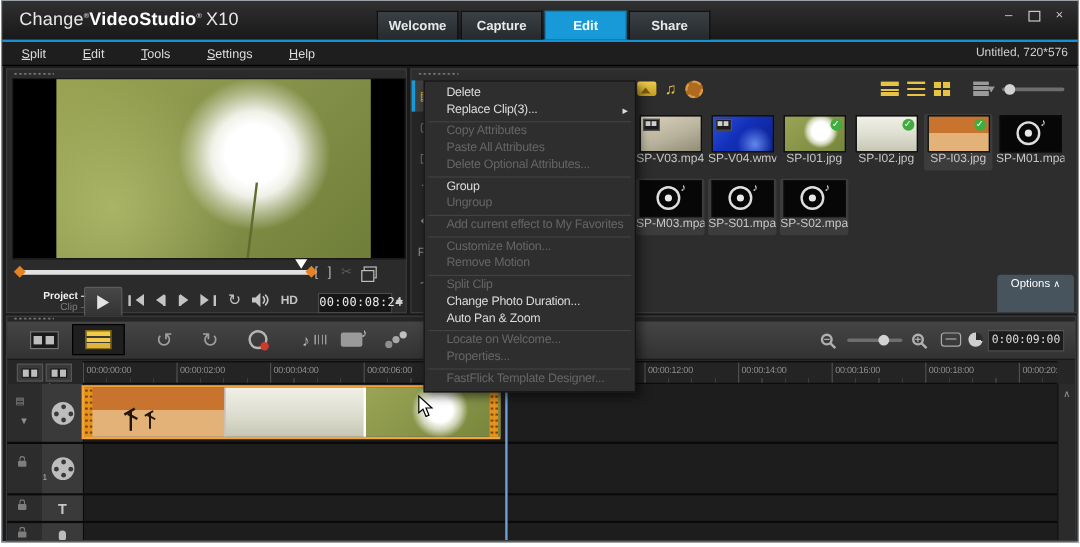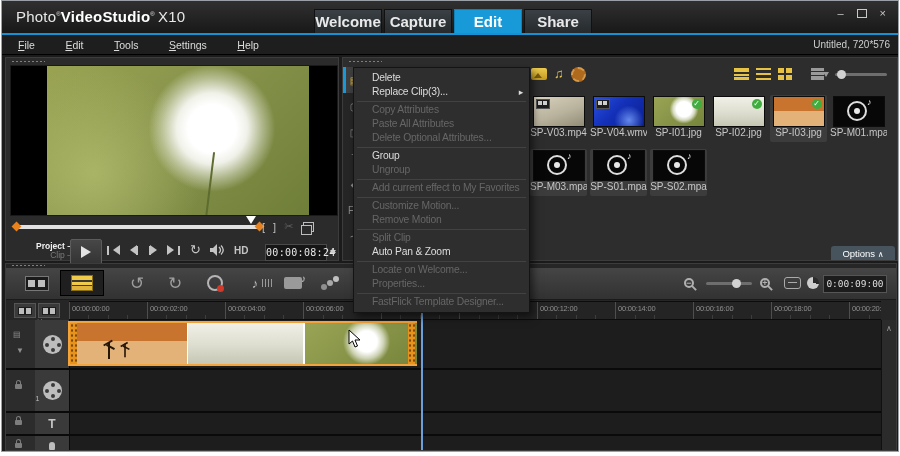--- a/index.html
+++ b/index.html
@@ -5,21 +5,21 @@
   html,body{margin:0;padding:0;background:#ffffff;font-family:"Liberation Sans",sans-serif;}
   .stage{position:relative;width:900px;height:456px;background:#fff;overflow:hidden;}
   .app{position:absolute;left:1px;top:0;width:896px;height:450px;background:#1b1b1b;border:1px solid #9aa0a6;}
 
   
   .titlebar{position:absolute;left:0;top:0;right:0;height:32px;background:linear-gradient(#303030,#181818);border-bottom:2px solid #1791d6;}
   .logo{position:absolute;left:14px;top:7px;color:#e8e8e8;font-size:15px;letter-spacing:.2px;}
   .logo b{font-weight:bold;color:#fff;}
   .logo sup{font-size:6px;vertical-align:super;}
   .nav-tabs{position:absolute;left:312px;top:8px;display:flex;gap:2px;}
-  .tab{width:68px;height:24px;line-height:24px;text-align:center;font-size:15px;font-weight:bold;color:#e9e9e9;background:linear-gradient(#3a4045,#262a2d);border:1px solid #111;border-bottom:none;box-sizing:border-box;}
+  .tab{width:68px;height:24px;line-height:24px;text-align:center;font-size:11px;font-weight:bold;color:#e9e9e9;background:linear-gradient(#3a4045,#262a2d);border:1px solid #111;border-bottom:none;box-sizing:border-box;}
   .tab.active{background:#189ad8;color:#fff;border-color:#1080b8;}
   .winctl{position:absolute;right:12px;top:6px;display:flex;gap:13px;align-items:center;color:#c9c9c9;font-size:11px;}
   .winctl .sq{width:8px;height:7px;border:1px solid #c9c9c9;display:inline-block;}
 
   
   .menubar{position:absolute;left:0;top:34px;right:0;height:19px;background:#1e1e1e;border-bottom:1px solid #000;}
   .menubar .mItem{display:inline-block;margin-left:26px;font-size:10.5px;color:#dcdcdc;line-height:19px;}
   .menubar .mItem:first-child{margin-left:16px;}
   .menubar .mItem::first-letter{text-decoration:underline;}
   .proj-info{position:absolute;right:8px;top:0;line-height:19px;font-size:10px;color:#cfcfcf;}
@@ -92,21 +92,21 @@
   .art-pale{background:linear-gradient(180deg,#f0f0e7 0%,#dbdbcd 60%,#c6c6b4 100%);}
   .art-desert{background:linear-gradient(180deg,#c8742e 0 48%,#e2b279 48% 100%);}
   .art-audio{background:#070707;}
   .badge-film{position:absolute;left:2px;top:2px;width:12px;height:8px;background:#1d1d1d;border:1px solid #555;}
   .badge-film::before{content:"";position:absolute;left:1px;top:1px;width:4px;height:4px;background:#cfcfcf;}
   .badge-film::after{content:"";position:absolute;left:6px;top:1px;width:4px;height:4px;background:#cfcfcf;}
   .badge-check{position:absolute;right:2px;top:2px;width:10px;height:10px;border-radius:50%;background:#3fae3f;color:#fff;font-size:8px;line-height:10px;text-align:center;}
   .vinyl{position:absolute;left:13px;top:4px;width:20px;height:20px;border:2px solid #dedede;border-radius:50%;box-sizing:border-box;}
   .vinyl::before{content:"";position:absolute;left:5px;top:5px;width:6px;height:6px;border-radius:50%;background:#e8e8e8;}
   .vinyl::after{content:"♪";position:absolute;right:-7px;top:-6px;color:#e8e8e8;font-size:9px;}
-  .options-btn{position:absolute;right:2px;bottom:0;width:64px;height:14px;background:#47545e;border-radius:3px 3px 0 0;color:#fff;font-size:9.5px;line-height:15px;text-align:center;}
+  .options-btn{position:absolute;right:2px;bottom:0;width:64px;height:31px;background:#47545e;border-radius:3px 3px 0 0;color:#fff;font-size:9.5px;line-height:15px;text-align:center;}
   .options-btn .chev{font-size:8px;}
 
   
   #timeline{left:3px;top:262px;width:892px;height:188px;background:#262626;border:1px solid #3c3c3c;}
   .tl-toolbar{position:absolute;left:0;top:4px;right:0;height:31px;background:linear-gradient(#454545,#323232);border-bottom:1px solid #1a1a1a;}
   .toolbtn{position:absolute;top:2px;width:38px;height:26px;display:flex;align-items:center;justify-content:center;}
   .toolbtn.active{background:#1f1f1f;border:1px solid #000;box-sizing:border-box;}
   .ic-story{width:22px;height:13px;background:#1a1a1a;border:1px solid #777;position:relative;}
   .ic-story::before{content:"";position:absolute;left:2px;top:3px;width:7px;height:7px;background:#bdbdbd;}
   .ic-story::after{content:"";position:absolute;left:12px;top:3px;width:7px;height:7px;background:#bdbdbd;}
@@ -173,42 +173,42 @@
   
   .cursor{position:absolute;left:346px;top:328px;z-index:100;}
 </style>
 </head>
 <body>
 
 <div class="stage">
 <div class="app">
 
   <div class="titlebar">
-    <div class="logo"><span>Photo</span><sup>®</sup><b>VideoStudio</b><sup>®</sup><b> </b><span>X10</span></div>
+    <div class="logo"><span>Change</span><sup>®</sup><b>VideoStudio</b><sup>®</sup><b> </b><span>X10</span></div>
     <div class="nav-tabs">
 
         <div class="tab"><span>Welcome</span></div>
 
         <div class="tab"><span>Capture</span></div>
 
         <div class="tab active"><span>Edit</span></div>
 
         <div class="tab"><span>Share</span></div>
 
     </div>
     <div class="winctl">
       <span>–</span>
       <span class="sq"></span>
       <span>×</span>
     </div>
   </div>
 
   <div class="menubar">
     
-      <span class="mItem">File</span>
+      <span class="mItem">Split</span>
     
       <span class="mItem">Edit</span>
     
       <span class="mItem">Tools</span>
     
       <span class="mItem">Settings</span>
     
       <span class="mItem">Help</span>
     
     <span class="proj-info">Untitled, 720*576</span>
@@ -521,20 +521,21 @@
         <div class="mi-sep"></div>
         <div class="mi"><span>Group</span></div>
         <div class="mi dis"><span>Ungroup</span></div>
         <div class="mi-sep"></div>
         <div class="mi dis"><span>Add current effect to My Favorites</span></div>
         <div class="mi-sep"></div>
         <div class="mi dis"><span>Customize Motion...</span></div>
         <div class="mi dis"><span>Remove Motion</span></div>
         <div class="mi-sep"></div>
         <div class="mi dis"><span>Split Clip</span></div>
+        <div class="mi"><span>Change Photo Duration...</span></div>
         <div class="mi"><span>Auto Pan &amp; Zoom</span></div>
         <div class="mi-sep"></div>
         <div class="mi dis"><span>Locate on Welcome...</span></div>
         <div class="mi dis"><span>Properties...</span></div>
         <div class="mi-sep"></div>
         <div class="mi dis"><span>FastFlick Template Designer...</span></div>
       </div>
 
   <svg class="cursor" width="13" height="19" viewBox="0 0 13 19">
     <polygon points="1,1 1,15 4.5,12 7,18 9.5,17 7,11 12,11" fill="#ffffff" stroke="#000000" stroke-width="1"></polygon>

